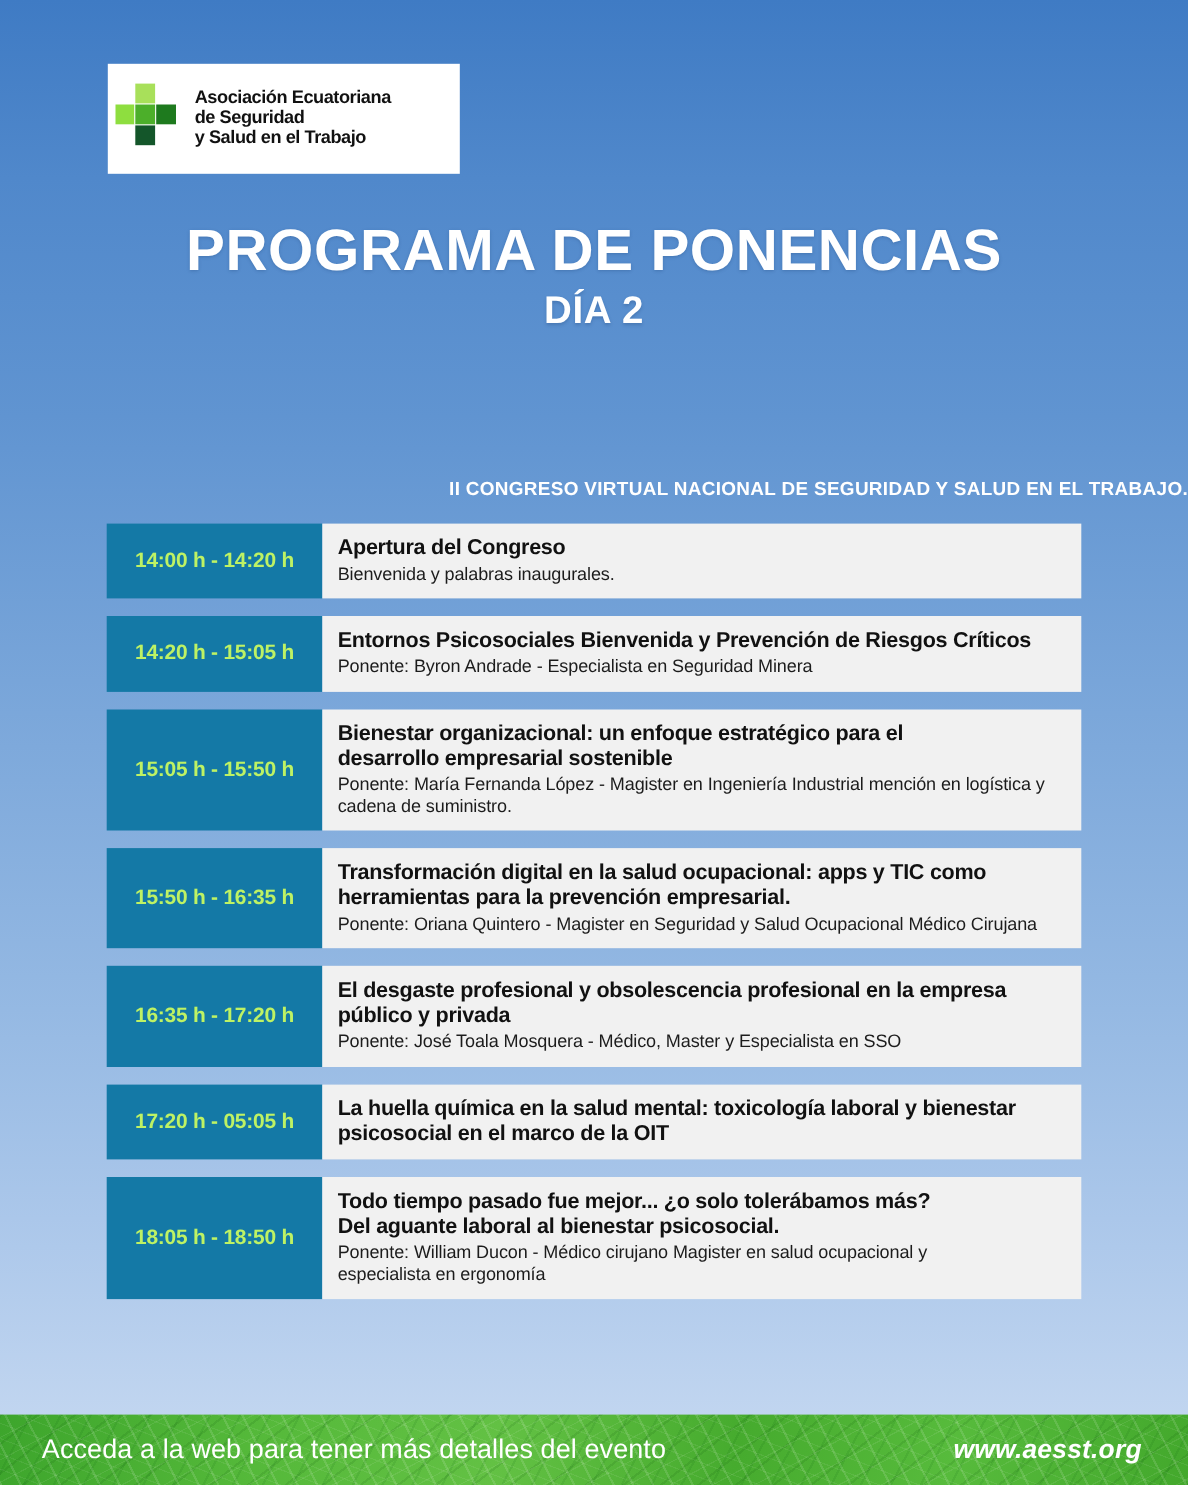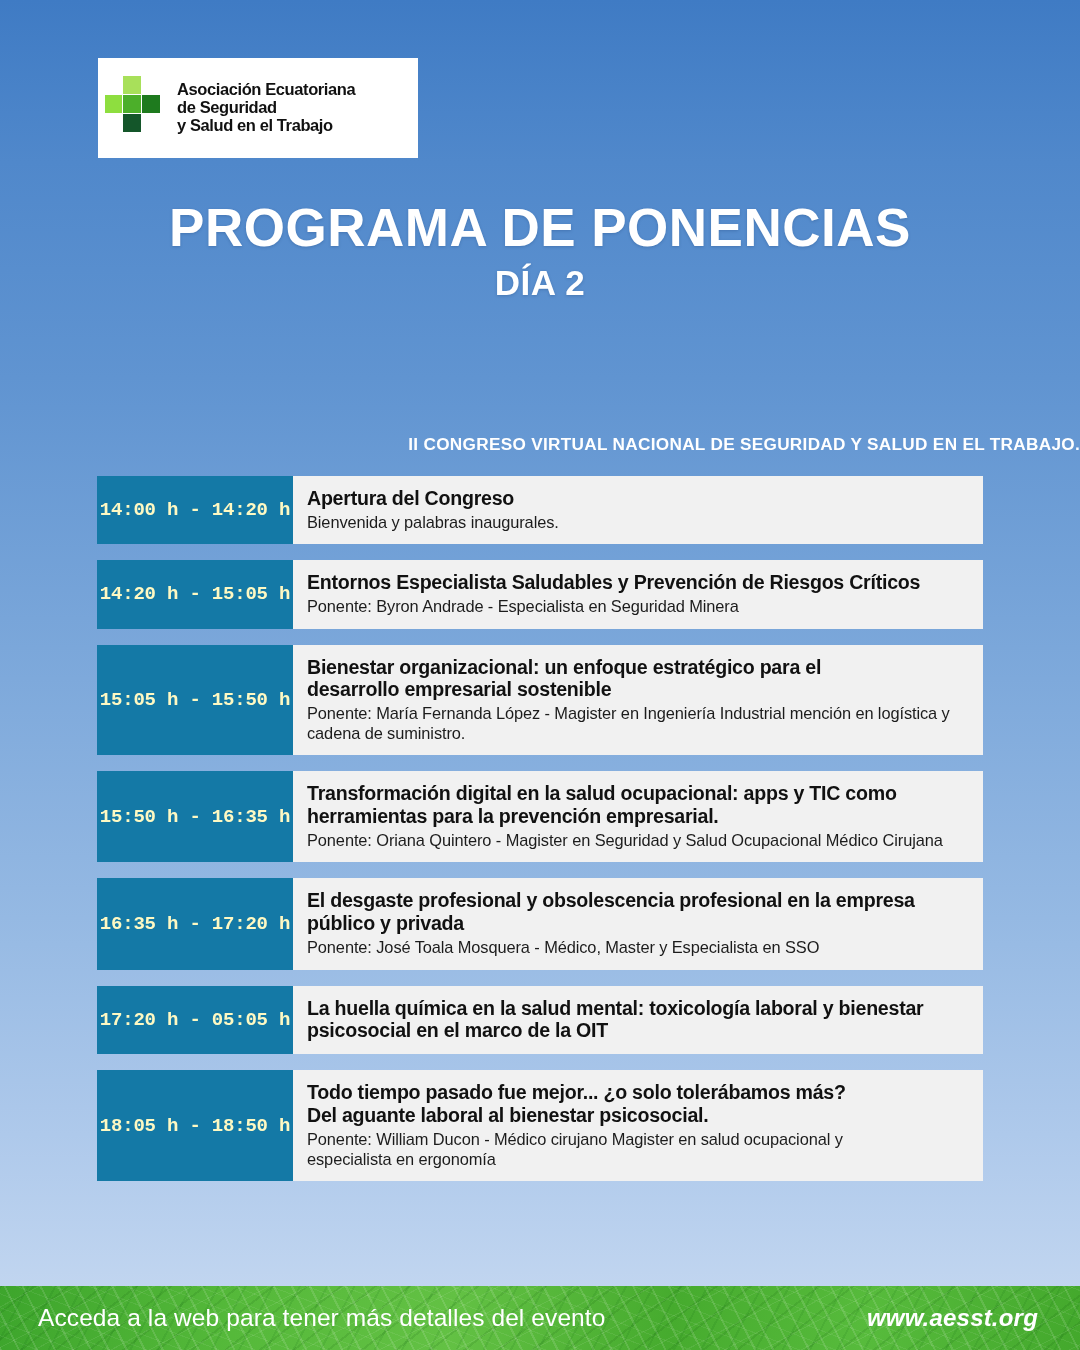--- a/index.html
+++ b/index.html
@@ -103,29 +103,28 @@
   }
   .row {
     display:flex;
     align-items:stretch;
     margin-bottom:16px;
     min-height:64px;
   }
   .row-time {
     flex:0 0 196px;
     background:#1479a6;
-    color:#fef9c3;
+    color:#bef264;
     font-weight:bold;
     font-size:19px;
     letter-spacing:-0.2px;
     display:flex;
     align-items:center;
     justify-content:center;
     text-align:left;
-    font-family:Liberation Mono, monospace;
   }
   .row-body {
     flex:1 1 auto;
     background:#f1f1f1;
     padding:11px 14px 12px 14px;
     display:flex;
     flex-direction:column;
     justify-content:center;
   }
   .row-title {
@@ -214,21 +213,21 @@
       <div class="row">
         <div class="row-time">14:00 h - 14:20 h</div>
         <div class="row-body">
           <div class="row-title">Apertura del Congreso</div>
           <div class="row-speaker">Bienvenida y palabras inaugurales.</div>
         </div>
       </div>
       <div class="row">
         <div class="row-time">14:20 h - 15:05 h</div>
         <div class="row-body">
-          <div class="row-title">Entornos Especialista Saludables y Prevención de Riesgos Críticos</div>
+          <div class="row-title">Entornos Psicosociales Bienvenida y Prevención de Riesgos Críticos</div>
           <div class="row-speaker">Ponente: Byron Andrade - Especialista en Seguridad Minera</div>
         </div>
       </div>
       <div class="row">
         <div class="row-time">15:05 h - 15:50 h</div>
         <div class="row-body">
           <div class="row-title">Bienestar organizacional: un enfoque estratégico para el
 desarrollo empresarial sostenible</div>
           <div class="row-speaker">Ponente: María Fernanda López - Magister en Ingeniería Industrial mención en logística y
 cadena de suministro.</div>

